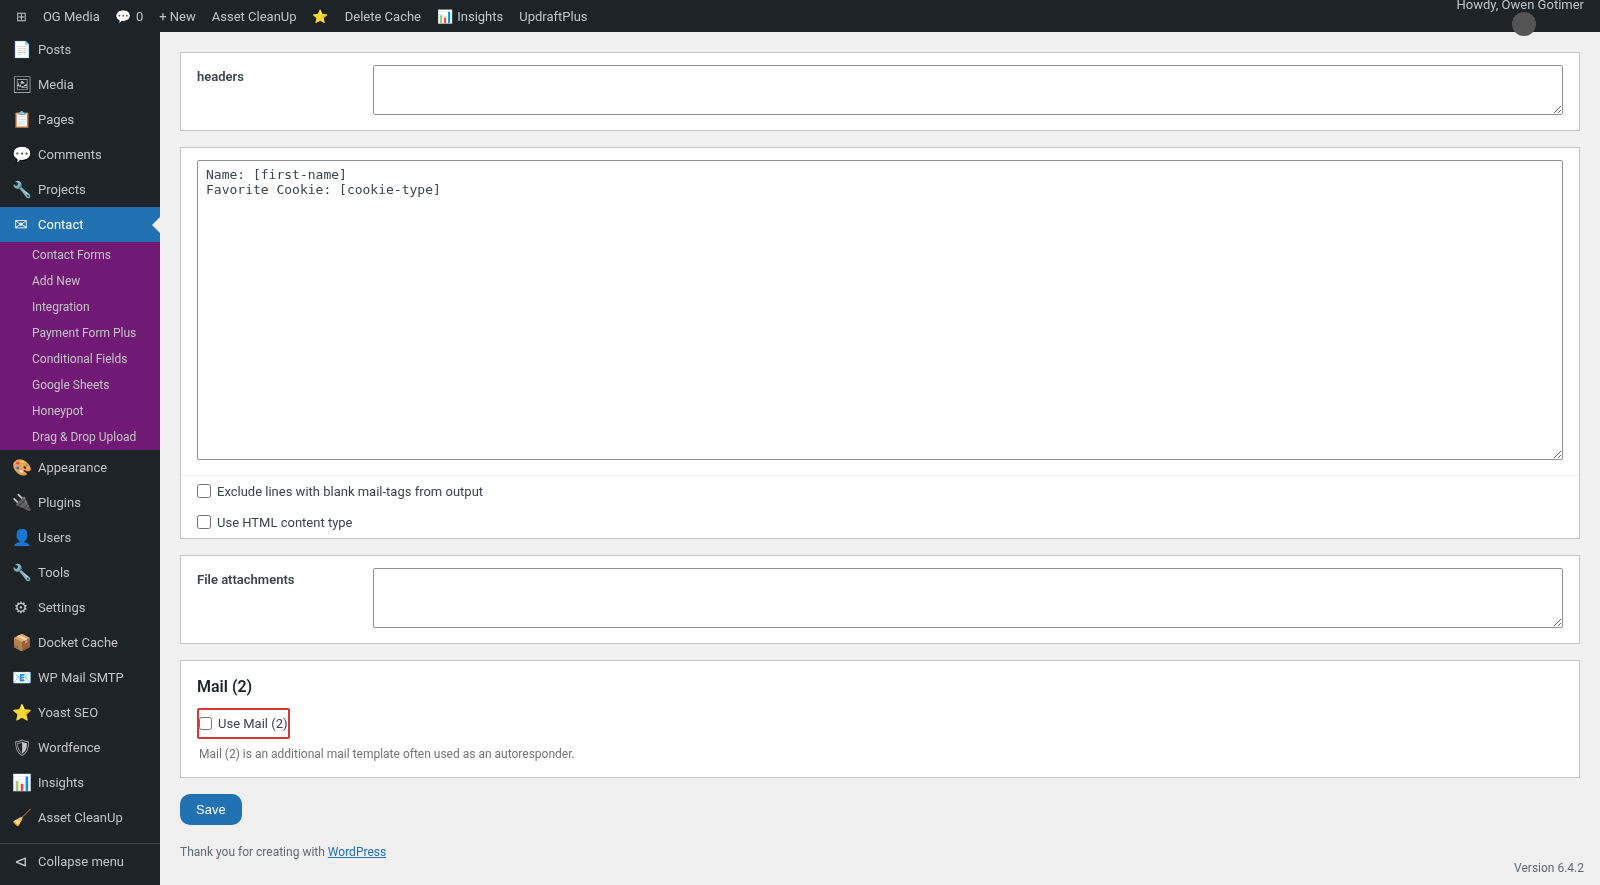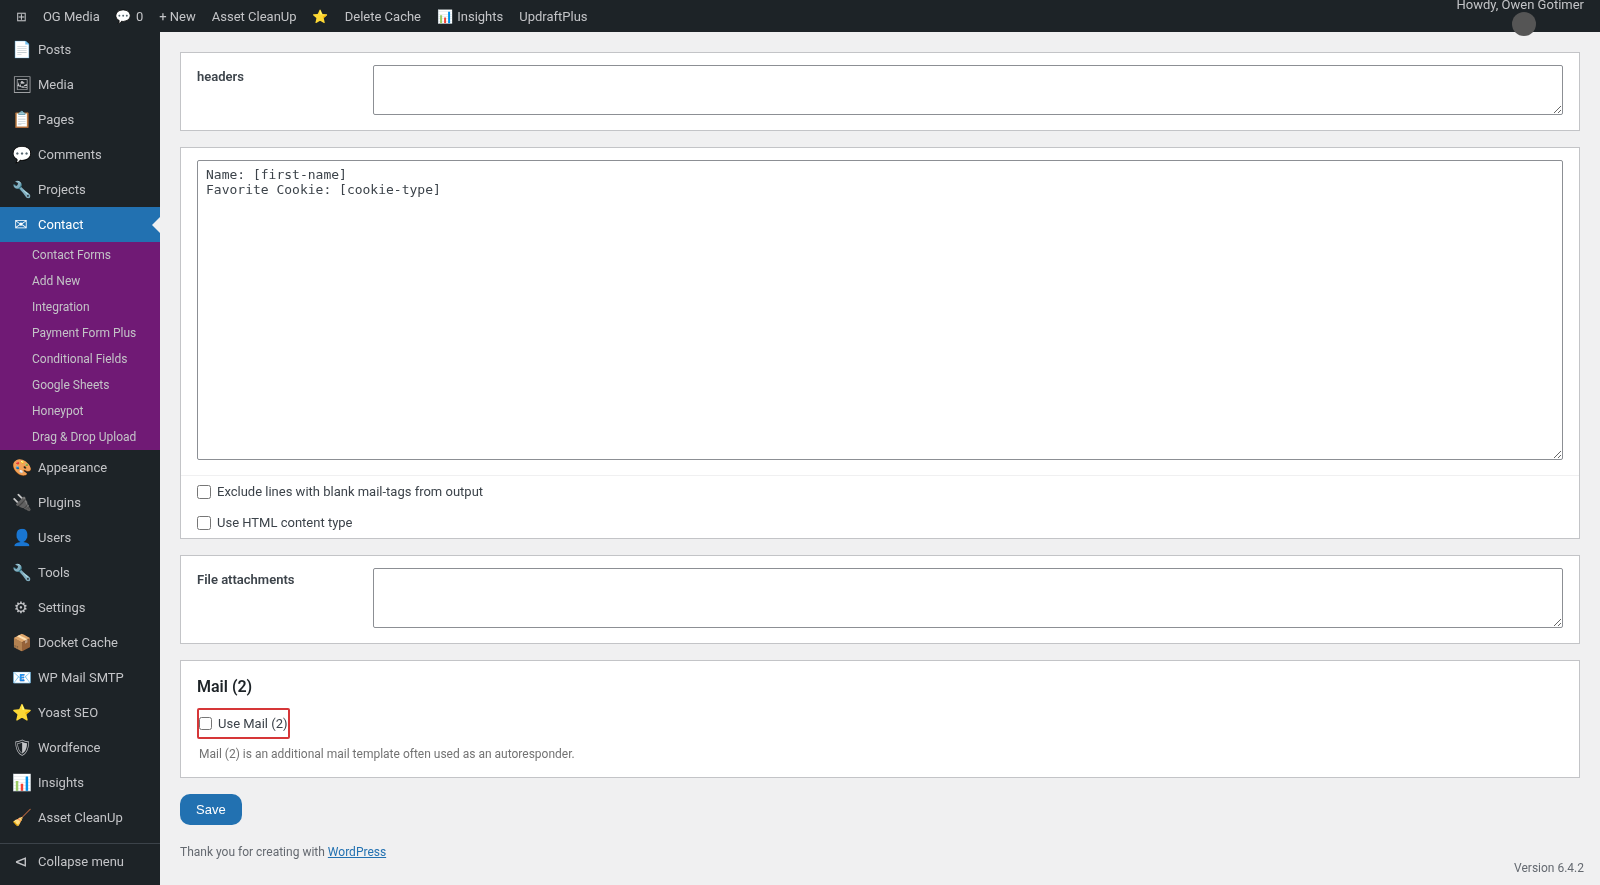--- a/index.html
+++ b/index.html
@@ -133,21 +133,21 @@
       padding: 6px 8px;
       font-size: 13px;
       font-family: monospace;
       color: #3c434a;
       resize: vertical;
       background: #fff;
     }
 
     .checkbox-row {
       display: flex;
-      align-items: flex-end;
+      align-items: flex-start;
       gap: 6px;
       padding: 8px 16px;
       font-size: 13px;
       color: #3c434a;
     }
     .checkbox-row input[type="checkbox"] { width: 14px; height: 14px; cursor: pointer; }
 
     .mail2-section {
       background: #fff;
       border: 1px solid #c3c4c7;

